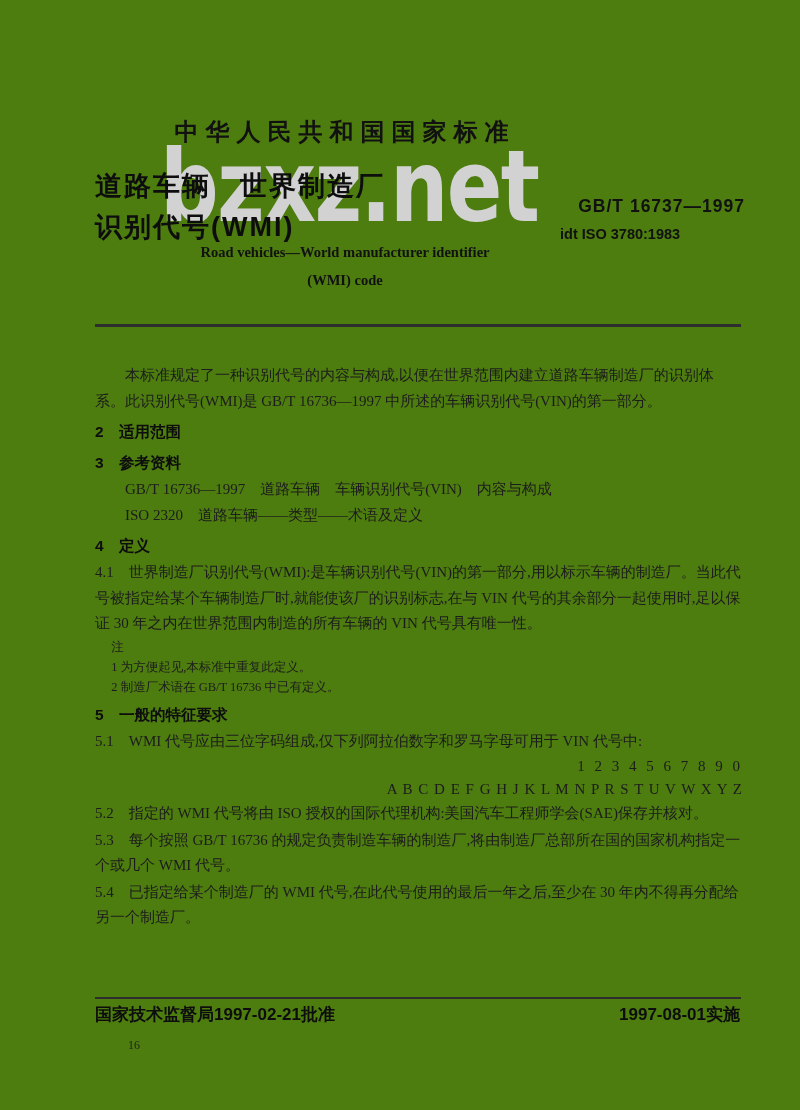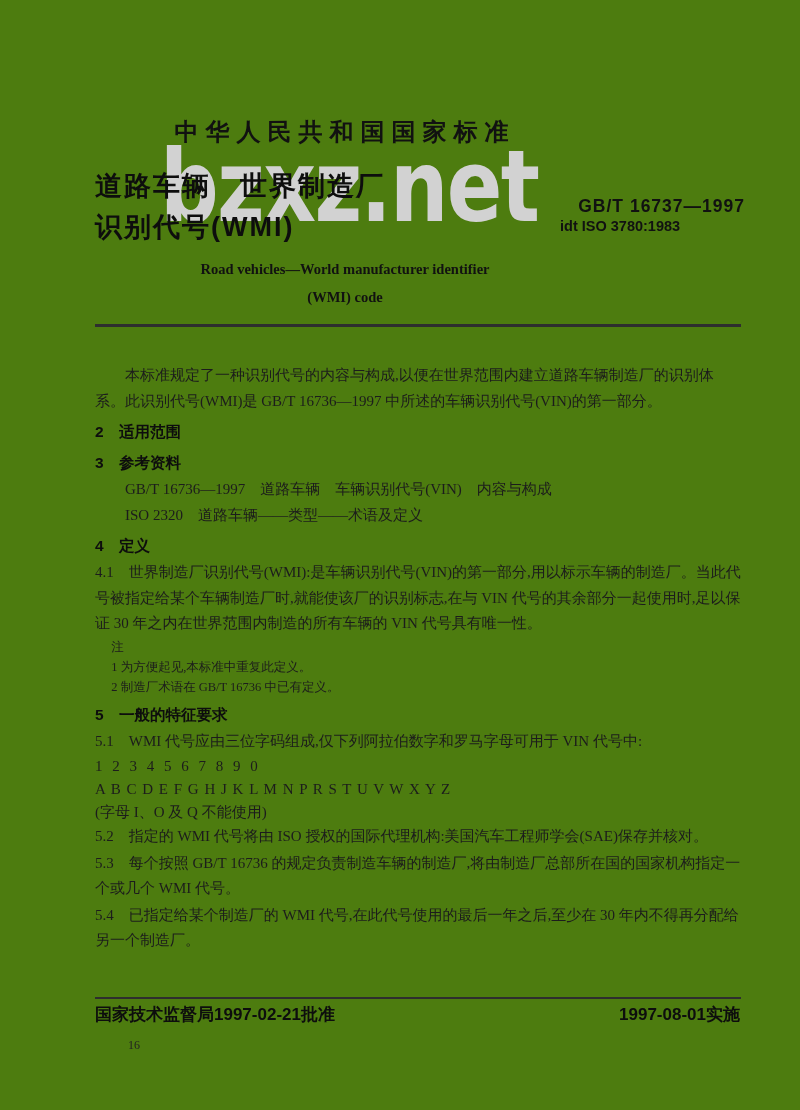--- a/index.html
+++ b/index.html
@@ -54,24 +54,24 @@
   }
   .std-num {
     position: absolute;
     left: 560px; top: 196px; width: 185px;
     font-family: "Liberation Sans", "DejaVu Sans", sans-serif;
     font-weight: bold;
     color: #111;
     z-index: 2;
   }
   .std-num .num { font-size: 17.5px; letter-spacing: 1px; text-align: right; }
-  .std-num .idt { font-size: 14.5px; margin-top: 1px; text-align: left; }
+  .std-num .idt { font-size: 14.5px; margin-top: 9px; text-align: left; }
   .title-en {
     position: absolute;
-    left: 95px; top: 255px; width: 500px;
+    left: 95px; top: 238px; width: 500px;
     text-align: center;
     font-family: "Liberation Serif", "DejaVu Serif", serif;
     font-weight: bold;
     font-size: 14.5px;
     line-height: 28px;
     color: #111;
     z-index: 2;
   }
   .rule-thick {
     position: absolute;
@@ -97,21 +97,21 @@
     color: #0d0d0d;
   }
   .doc-body p { margin-top: 1px; }
   .indent { text-indent: 2em; }
   .ref { text-indent: 2em; line-height: 25px; }
   .note-label, .note {
     font-size: 12.5px;
     line-height: 19px;
     margin-left: 1.3em;
   }
-  .center-row { text-align: left; line-height: 22px; }
+  .center-row { text-align: right; line-height: 22px; }
   .digits-row { letter-spacing: 3px; }
   .letters-row { letter-spacing: 1px; }
 
   
   .footer-rule {
     position: absolute;
     left: 95px; top: 997px; width: 646px; height: 2px;
     background: #2e2e2e;
   }
   .footer-left, .footer-right {
@@ -171,21 +171,20 @@
     <h2>4　定义</h2>
     <p>4.1　世界制造厂识别代号(WMI):是车辆识别代号(VIN)的第一部分,用以标示车辆的制造厂。当此代号被指定给某个车辆制造厂时,就能使该厂的识别标志,在与 VIN 代号的其余部分一起使用时,足以保证 30 年之内在世界范围内制造的所有车辆的 VIN 代号具有唯一性。</p>
     <p class="note-label">注</p>
     <p class="note">1 为方便起见,本标准中重复此定义。</p>
     <p class="note">2 制造厂术语在 GB/T 16736 中已有定义。</p>
 
     <h2>5　一般的特征要求</h2>
     <p>5.1　WMI 代号应由三位字码组成,仅下列阿拉伯数字和罗马字母可用于 VIN 代号中:</p>
     <p class="center-row digits-row">1 2 3 4 5 6 7 8 9 0</p>
     <p class="center-row letters-row">A B C D E F G H J K L M N P R S T U V W X Y Z</p>
-    <p class="center-row">(字母 I、O 及 Q 不能使用)</p>
     <p>5.2　指定的 WMI 代号将由 ISO 授权的国际代理机构:美国汽车工程师学会(SAE)保存并核对。</p>
     <p>5.3　每个按照 GB/T 16736 的规定负责制造车辆的制造厂,将由制造厂总部所在国的国家机构指定一个或几个 WMI 代号。</p>
     <p>5.4　已指定给某个制造厂的 WMI 代号,在此代号使用的最后一年之后,至少在 30 年内不得再分配给另一个制造厂。</p>
 
   </div>
 
   <div class="footer-rule"></div>
   <div class="footer-left">国家技术监督局1997-02-21批准</div>
   <div class="footer-right">1997-08-01实施</div>
   <div class="page-num">16</div>

